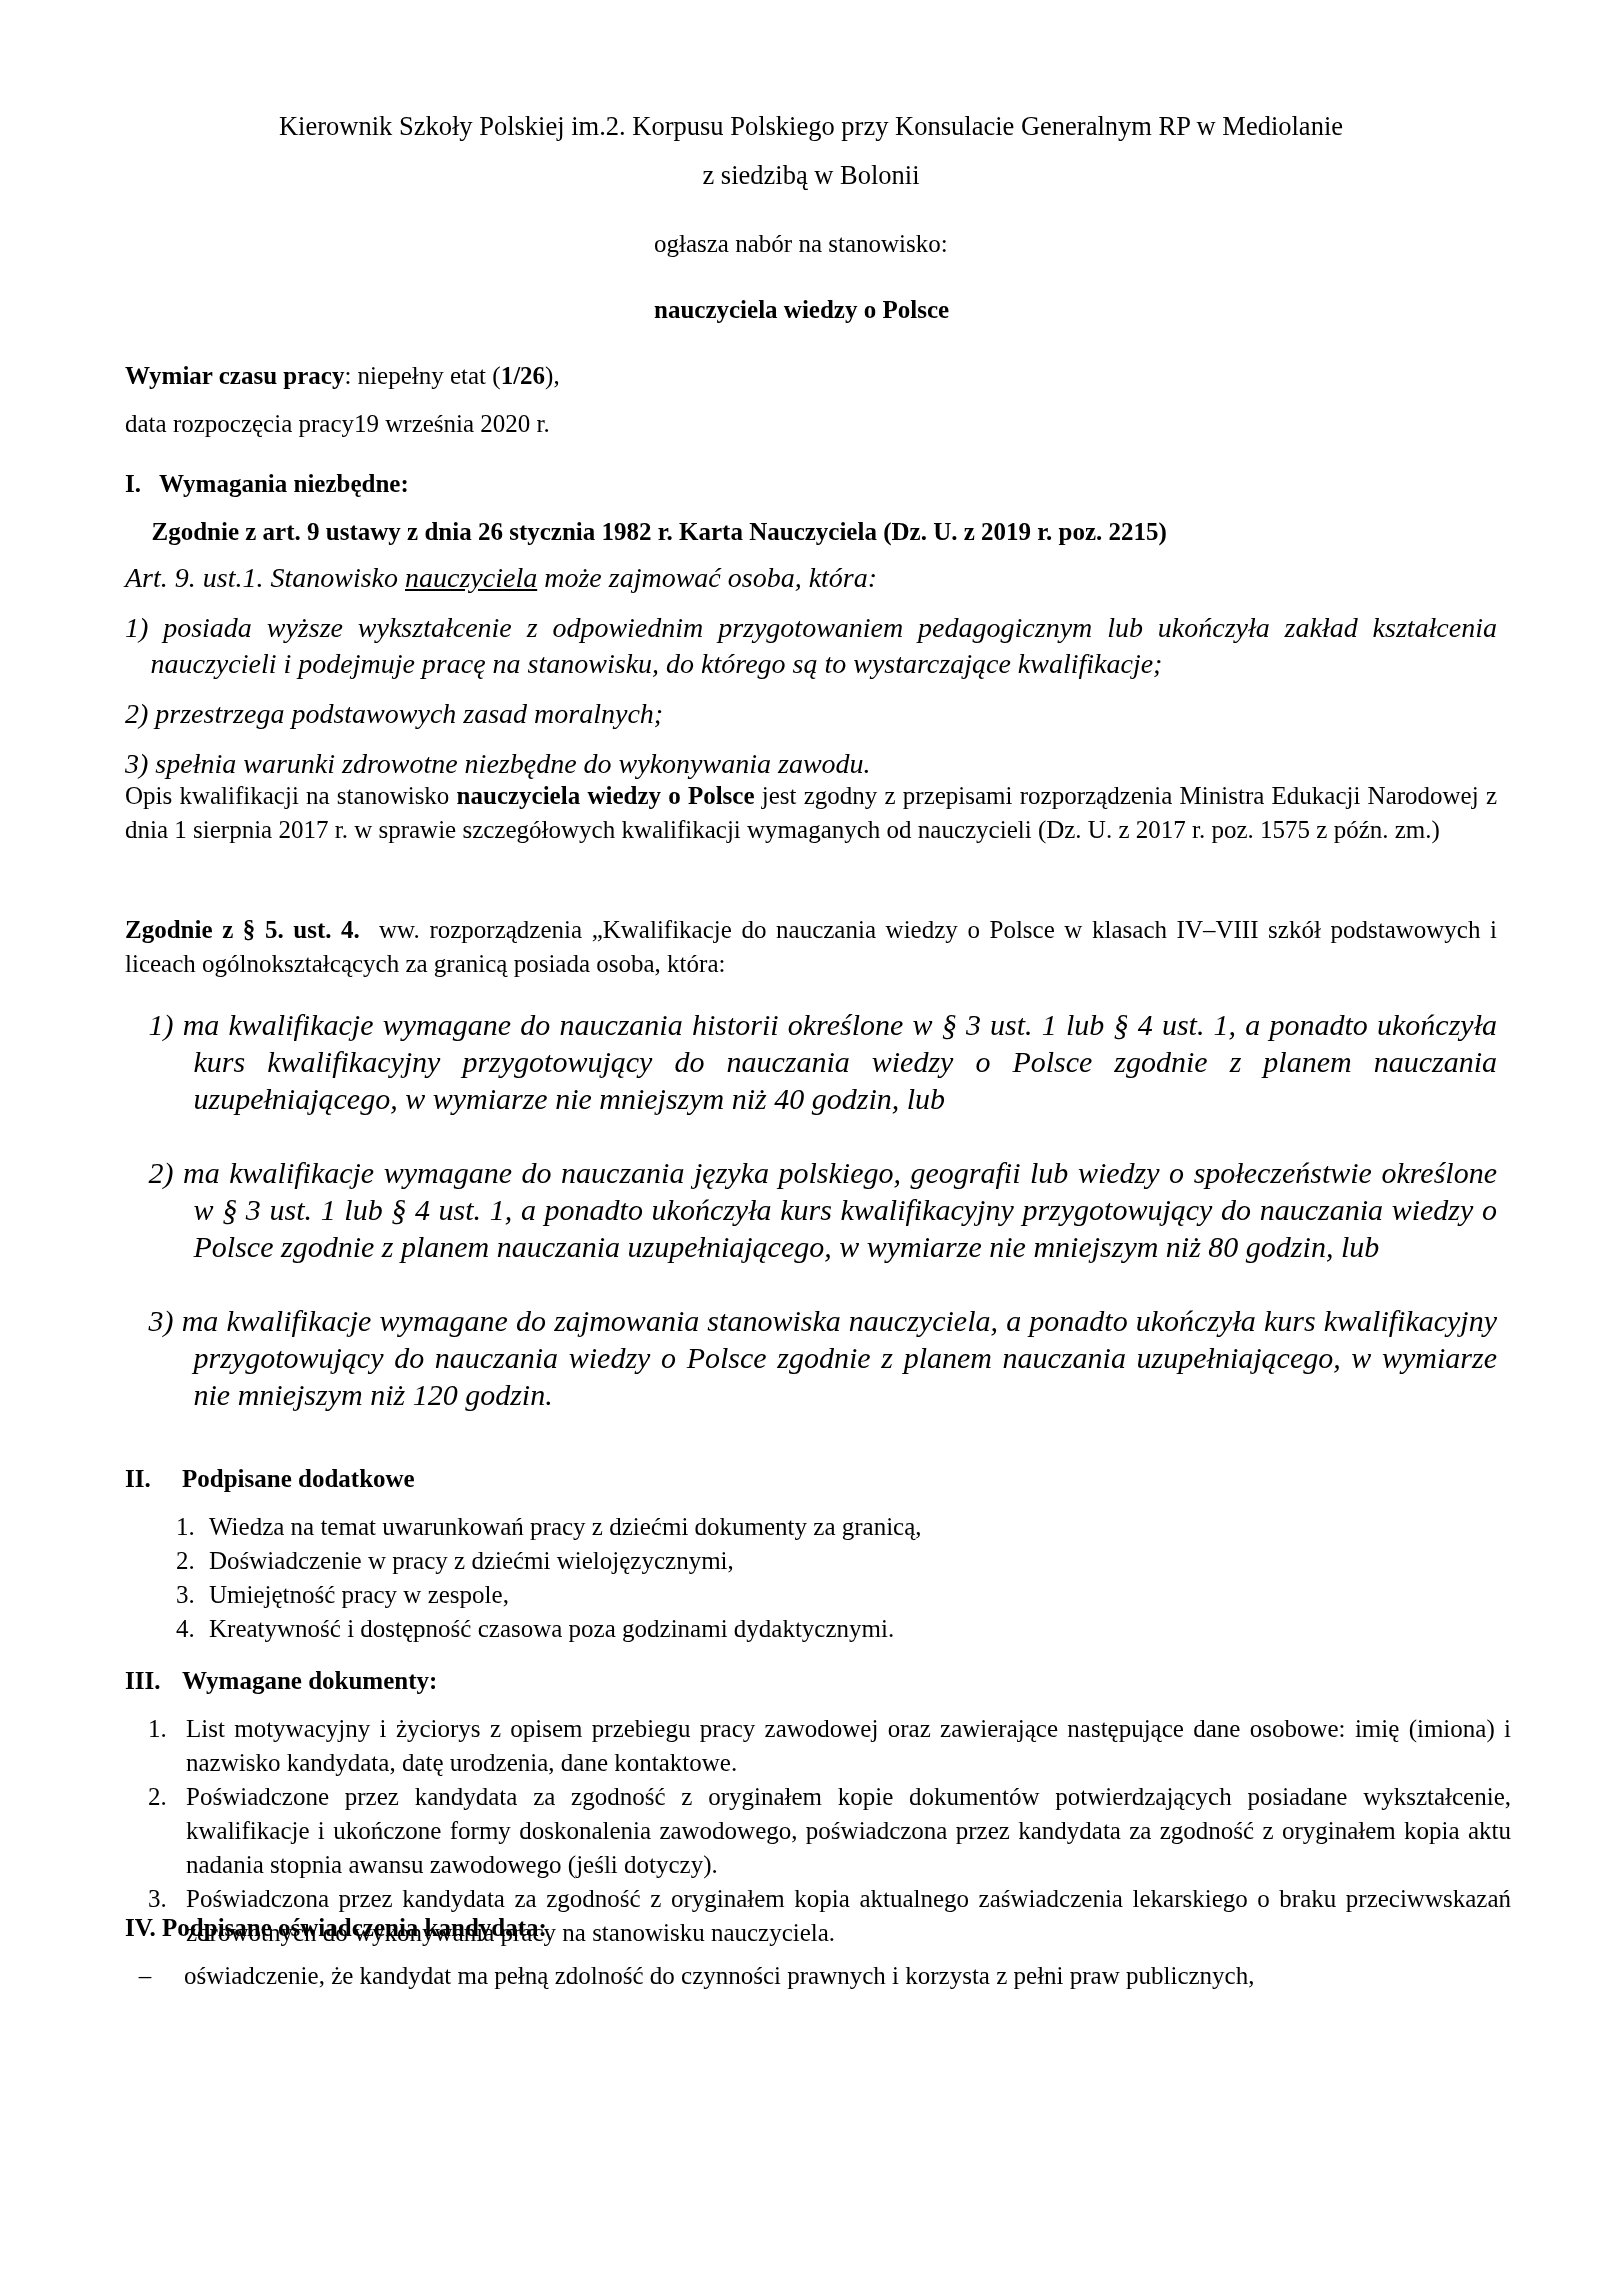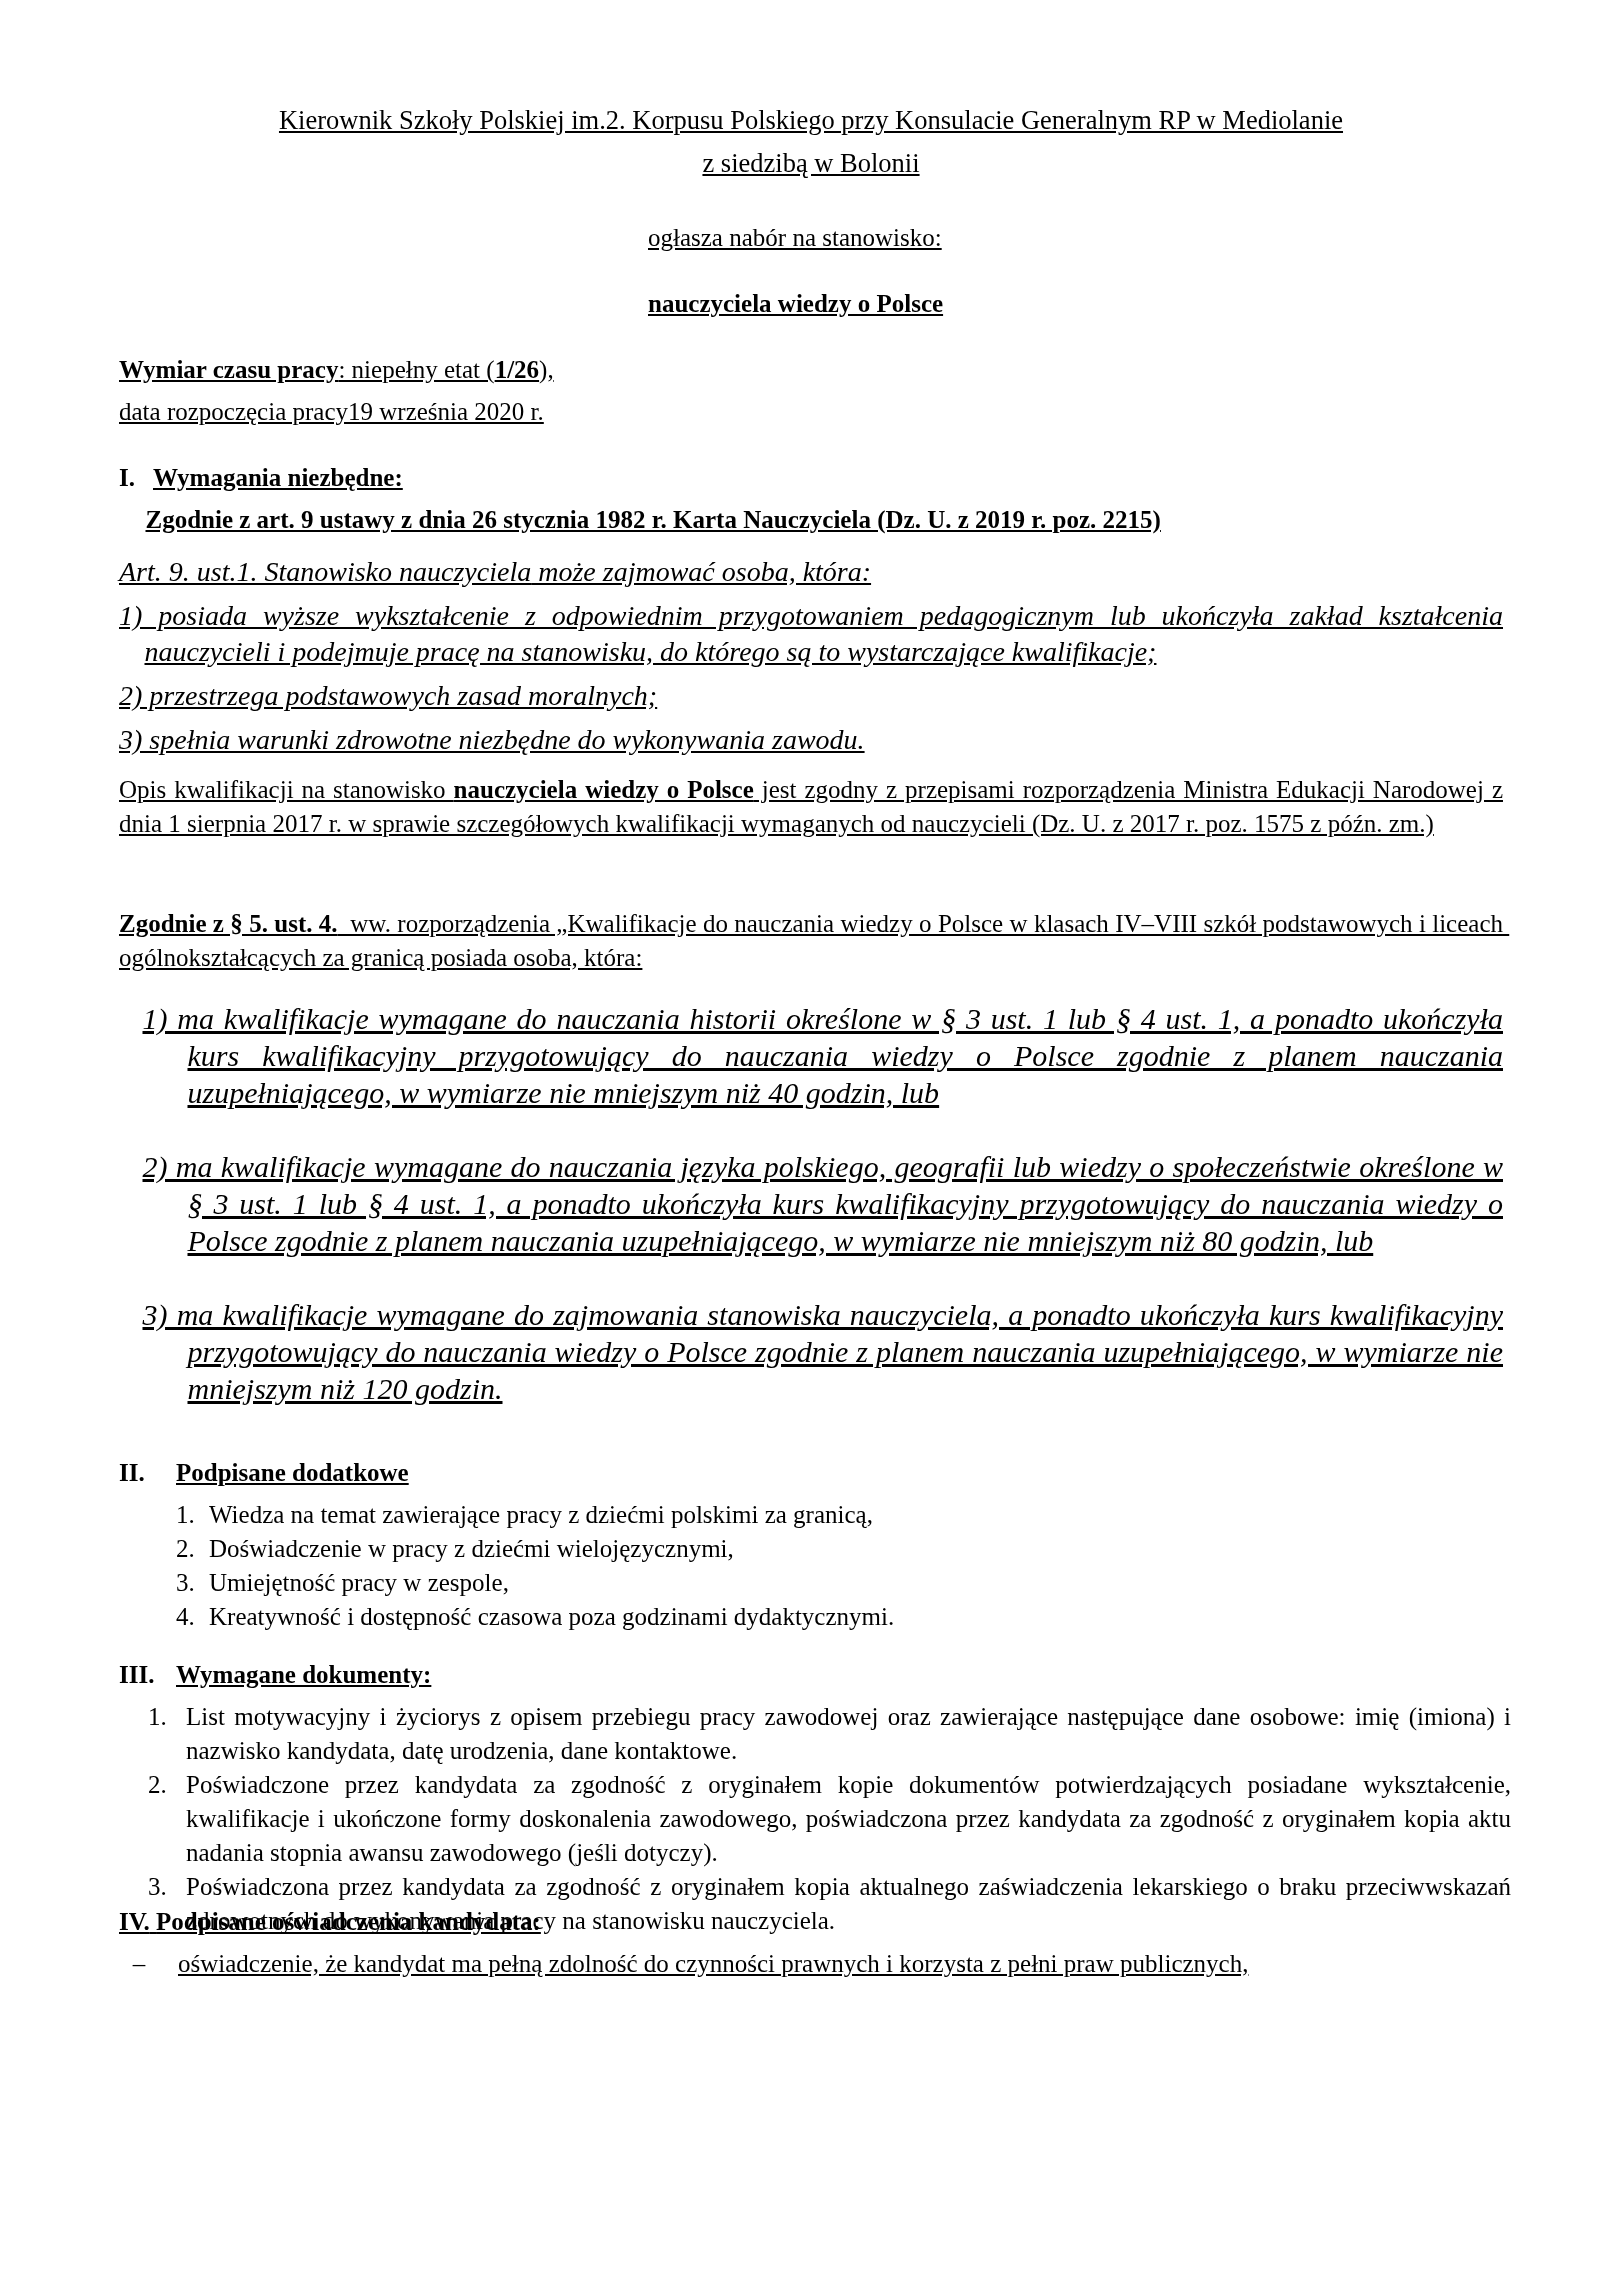--- a/index.html
+++ b/index.html
@@ -5,21 +5,21 @@
   html, body { margin: 0; padding: 0; background: #ffffff; }
   body { width: 1621px; height: 2293px; position: relative; overflow: hidden;
          font-family: "Liberation Serif", serif; color: #000; font-size: 25px; line-height: 34px; }
   .page { position: absolute; left: 111px; top: 0; width: 1400px; }
   .center { text-align: center; }
   .abs { position: absolute; left: 0; right: 0; }
   .b { font-weight: bold; }
   .i { font-style: italic; }
   .u { text-decoration: underline; }
   .just { text-align: justify; }
-  p { margin: 8px; text-decoration: underline; }
+  p { margin: 14px; }
   .title { top: 95px; font-size: 26.5px; line-height: 35px; }
   .announce { top: 213px; left: 529px; right: auto; }
   .position { top: 279px; left: 529px; right: auto; }
   .worktime { top: 345px; }
   .sec1 { top: 453px; }
   .art { top: 546px; font-size: 28px; line-height: 36px; }
   .art .item { padding-left: 25.5px; text-indent: -25.5px; }
   .opis { top: 765px; }
   .zgodnie { top: 899px; }
   .quals { top: 992px; left: 23.5px; font-size: 30px; line-height: 37px; }
@@ -75,21 +75,21 @@
 
   <div class="abs quals i">
     <p class="qual">1) ma kwalifikacje wymagane do nauczania historii określone w § 3 ust. 1 lub § 4 ust. 1, a ponadto ukończyła kurs kwalifikacyjny przygotowujący do nauczania wiedzy o Polsce zgodnie z planem nauczania uzupełniającego, w wymiarze nie mniejszym niż 40 godzin, lub</p>
     <p class="qual">2) ma kwalifikacje wymagane do nauczania języka polskiego, geografii lub wiedzy o społeczeństwie określone w § 3 ust. 1 lub § 4 ust. 1, a ponadto ukończyła kurs kwalifikacyjny przygotowujący do nauczania wiedzy o Polsce zgodnie z planem nauczania uzupełniającego, w wymiarze nie mniejszym niż 80 godzin, lub</p>
     <p class="qual">3) ma kwalifikacje wymagane do zajmowania stanowiska nauczyciela, a ponadto ukończyła kurs kwalifikacyjny przygotowujący do nauczania wiedzy o Polsce zgodnie z planem nauczania uzupełniającego, w wymiarze nie mniejszym niż 120 godzin.</p>
   </div>
 
   <div class="abs sec2">
     <p class="b"><span class="heading-num">II.</span><span>Podpisane dodatkowe</span></p>
     <ol class="items">
-      <li><span class="num">1.</span><span>Wiedza na temat zawierające pracy z dziećmi polskimi za granicą,</span></li>
+      <li><span class="num">1.</span><span>Wiedza na temat uwarunkowań pracy z dziećmi dokumenty za granicą,</span></li>
       <li><span class="num">2.</span><span>Doświadczenie w pracy z dziećmi wielojęzycznymi,</span></li>
       <li><span class="num">3.</span><span>Umiejętność pracy w zespole,</span></li>
       <li><span class="num">4.</span><span>Kreatywność i dostępność czasowa poza godzinami dydaktycznymi.</span></li>
     </ol>
   </div>
 
   <div class="abs sec3">
     <p class="b"><span class="heading-num">III.</span><span>Wymagane dokumenty:</span></p>
     <ol class="items">
       <li><span class="num">1.</span><span>List motywacyjny i życiorys z opisem przebiegu pracy zawodowej oraz zawierające następujące dane osobowe: imię (imiona) i nazwisko kandydata, datę urodzenia, dane kontaktowe.</span></li>

